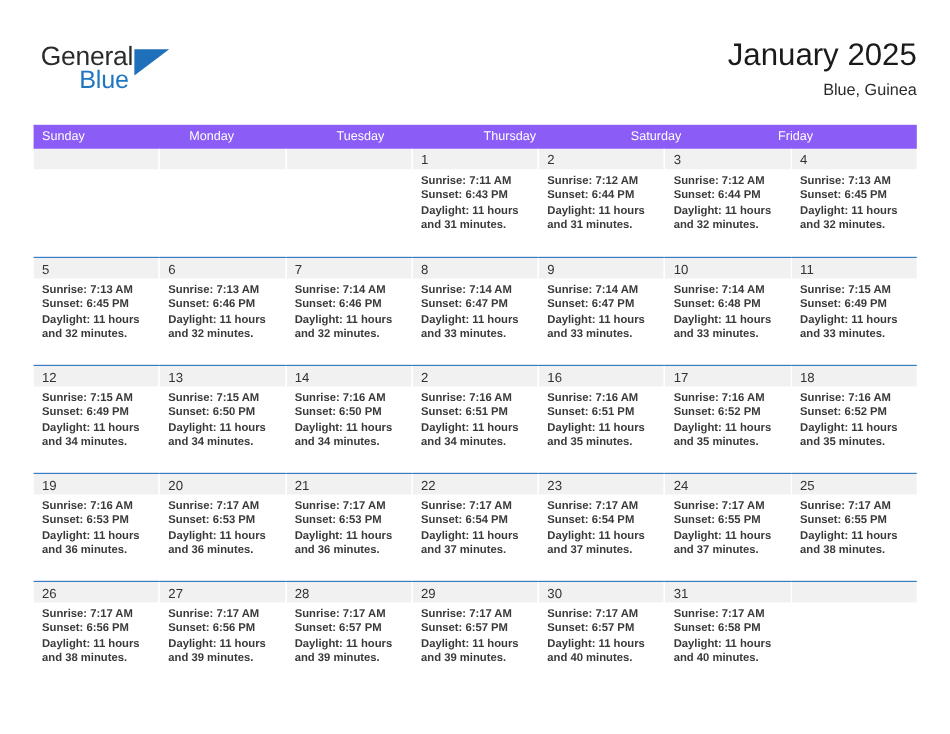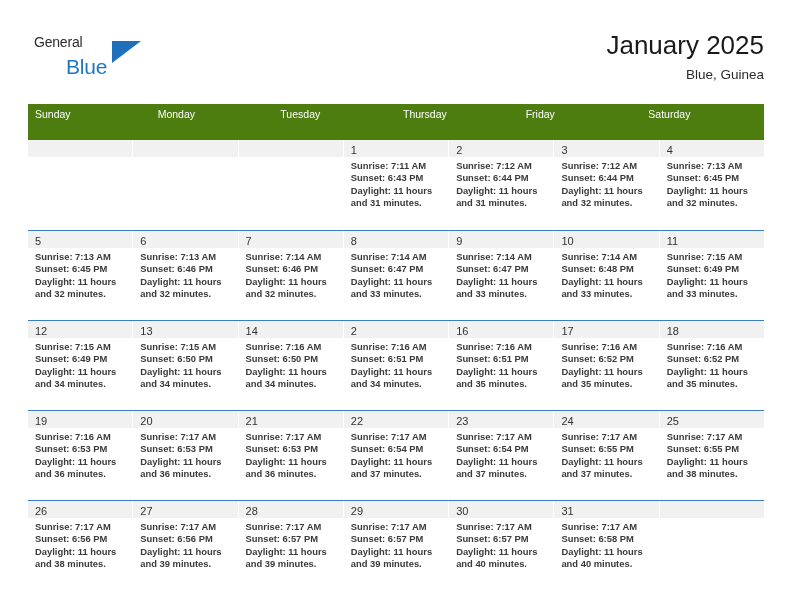--- a/index.html
+++ b/index.html
@@ -29,21 +29,21 @@
     position: absolute;
     left: 6px;
     top: 6px;
     width: 150px;
     height: 50px;
   }
   .logo-general {
     position: absolute;
     left: 0;
     top: 0;
-    font-size: 14px;
+    font-size: 22px;
     color: #2b2b2b;
     letter-spacing: -0.2px;
     font-family: "Liberation Sans", sans-serif;
   }
   .logo-blue {
     position: absolute;
     left: 32px;
     top: 21px;
     font-size: 21px;
     color: #1f77c4;
@@ -84,22 +84,22 @@
   
   .calendar {
     position: absolute;
     left: 28px;
     top: 104px;
     width: 736px;
   }
   .weekday-row {
     display: flex;
     width: 100%;
-    background: #4d7c0f;
-    height: 36px;
+    background: #8b5cf6;
+    height: 20px;
   }
   .weekday {
     flex: 1 1 0;
     color: #ffffff;
     font-size: 10.5px;
     line-height: 20px;
     padding-left: 7px;
     white-space: nowrap;
     overflow: hidden;
   }
@@ -161,22 +161,22 @@
     </div>
 
   </div>
 
   <div class="calendar">
     <div class="weekday-row">
       <div class="weekday">Sunday</div>
       <div class="weekday">Monday</div>
       <div class="weekday">Tuesday</div>
       <div class="weekday">Thursday</div>
+      <div class="weekday">Saturday</div>
       <div class="weekday">Friday</div>
-      <div class="weekday">Saturday</div>
     </div>
     <div id="weeks-container">
         <div class="week-row first">
           <div class="day-cell empty">
             <div class="day-number-band"></div>
           </div>
           <div class="day-cell empty">
             <div class="day-number-band"></div>
           </div>
           <div class="day-cell empty">

